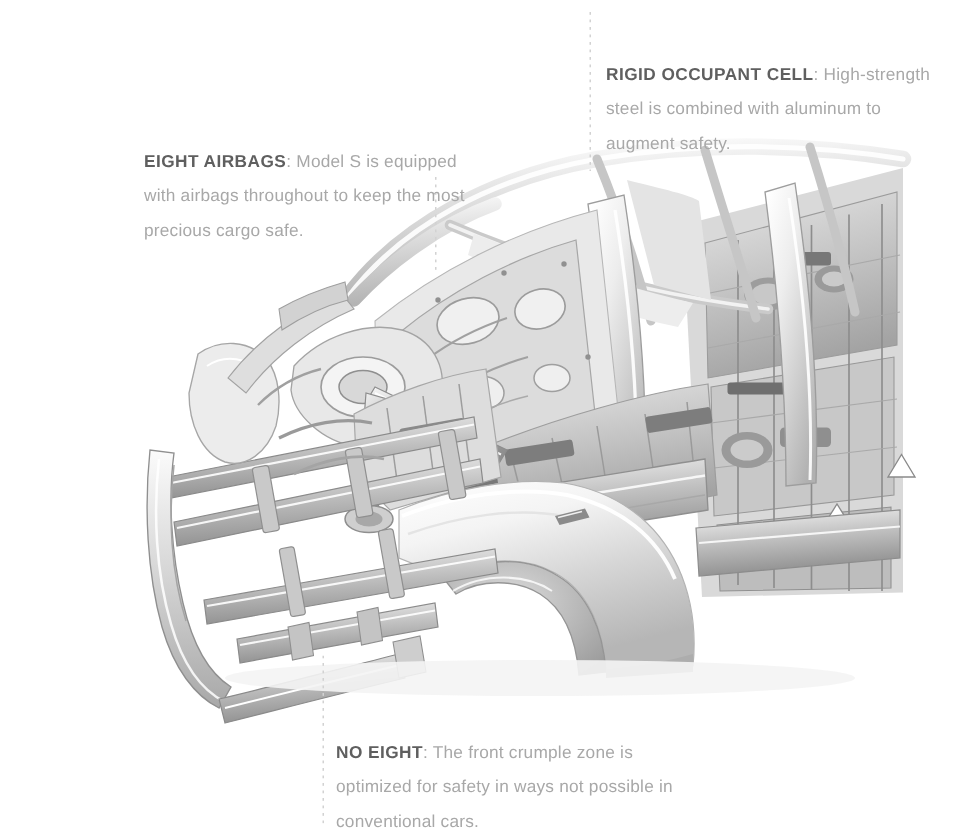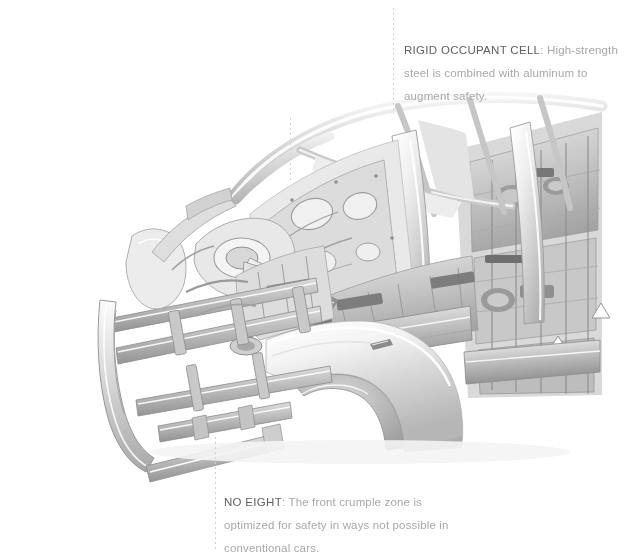--- a/index.html
+++ b/index.html
@@ -19,21 +19,21 @@
   
   .callout {
     position: absolute;
     font-size: 11.5px;
     line-height: 23px;
     color: #a6a6a6;
     letter-spacing: 0.15px;
     white-space: pre-line;
   }
   .callout .term {
-    font-weight: normal;
+    font-weight: bold;
     color: #5f5f5f;
     letter-spacing: 0.3px;
   }
   .callout .body {
     color: #a8a8a8;
   }
 
   #callout-airbags { left: 96px; top: 74px; width: 230px; }
   #callout-cell    { left: 404px; top: 16px; width: 228px; }
   #callout-engine  { left: 224px; top: 468px; width: 240px; }
@@ -291,20 +291,23 @@
       <path d="M172,270 C184,258 198,250 214,246" fill="none" stroke="#a0a0a0" stroke-width="1.6"></path>
     </g>
 
     <ellipse cx="360" cy="452" rx="210" ry="12" fill="#f4f4f4" opacity="0.9"></ellipse>
   </svg>
 
   <div class="leader" id="leader-airbags"></div>
   <div class="leader" id="leader-cell"></div>
   <div class="leader" id="leader-engine"></div>
 
+  <div class="callout" id="callout-airbags">
+    <span class="term">EIGHT AIRBAGS</span><span class="body">: </span><span class="body">Model S is equipped with airbags throughout to keep the most precious cargo safe.</span>
+  </div>
 
   <div class="callout" id="callout-cell">
     <span class="term">RIGID OCCUPANT CELL</span><span class="body">: </span><span class="body">High-strength steel is combined with aluminum to augment safety.</span>
   </div>
 
   <div class="callout" id="callout-engine">
     <span class="term">NO EIGHT</span><span class="body">: </span><span class="body">The front crumple zone is optimized for safety in ways not possible in conventional cars.</span>
   </div>
 
 </div>

